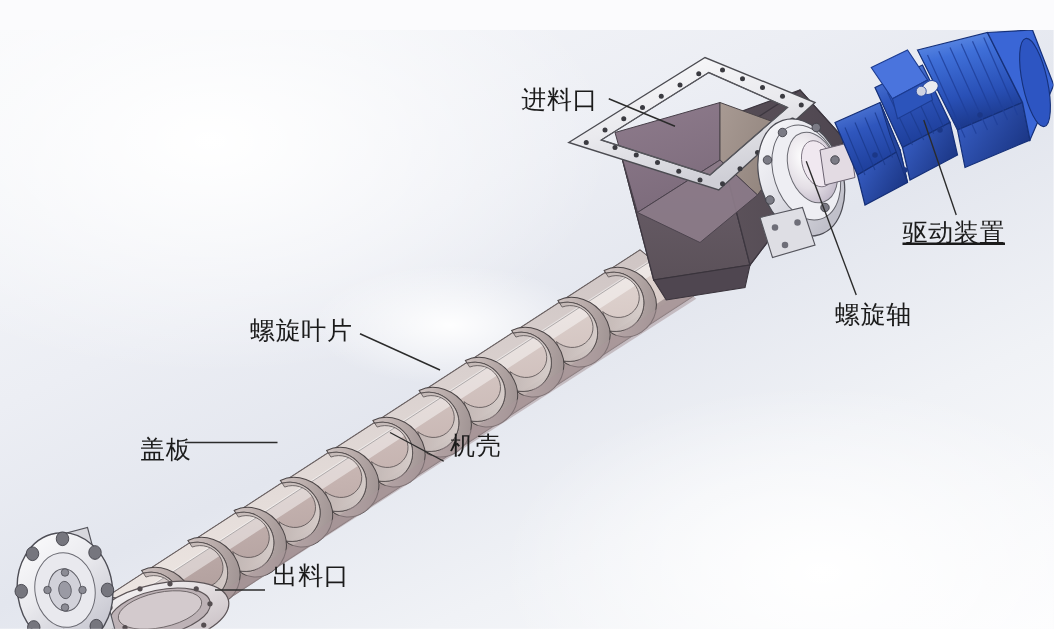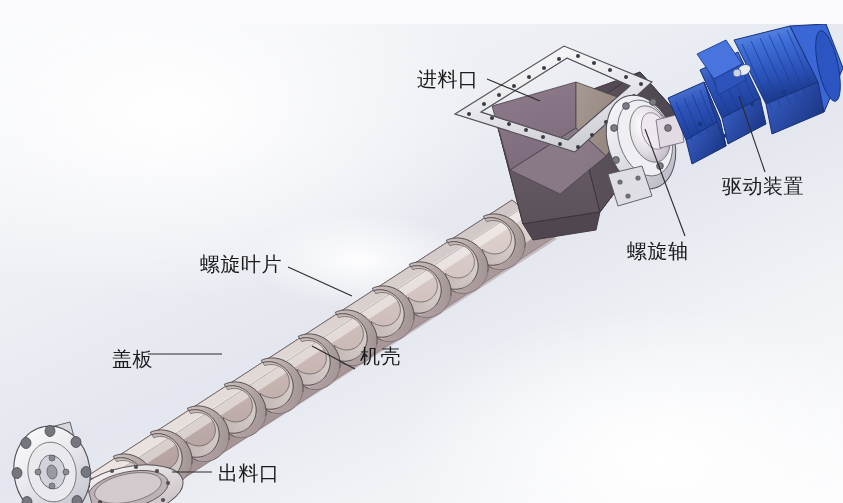--- a/index.html
+++ b/index.html
@@ -354,21 +354,21 @@
       <line x1="685" y1="212" x2="645" y2="105"></line>
       <line x1="288" y1="243" x2="352" y2="272"></line>
       <line x1="148" y1="330" x2="222" y2="330"></line>
       <line x1="355" y1="345" x2="312" y2="322"></line>
       <line x1="212" y1="448" x2="172" y2="448"></line>
     </g>
   </svg>
 
   <div class="layer">
     <div class="label" style="left:417px; top:45px;">进料口</div>
-    <div class="label" style="left:722px; top:152px;">驱动装置</div>
-    <div class="label" style="left:627px; top:217px;">螺旋轴</div>
+    <div class="label" style="left:722px; top:152px;text-decoration:underline;">驱动装置</div>
+    <div class="label" style="left:668px; top:217px;">螺旋轴</div>
     <div class="label" style="left:200px; top:230px;">螺旋叶片</div>
     <div class="label" style="left:112px; top:325px;">盖板</div>
     <div class="label" style="left:360px; top:322px;">机壳</div>
-    <div class="label" style="left:218px; top:439px;">出料口</div>
+    <div class="label" style="left:218px; top:426px;">出料口</div>
   </div>
 
 </div>
 
 </body></html>

